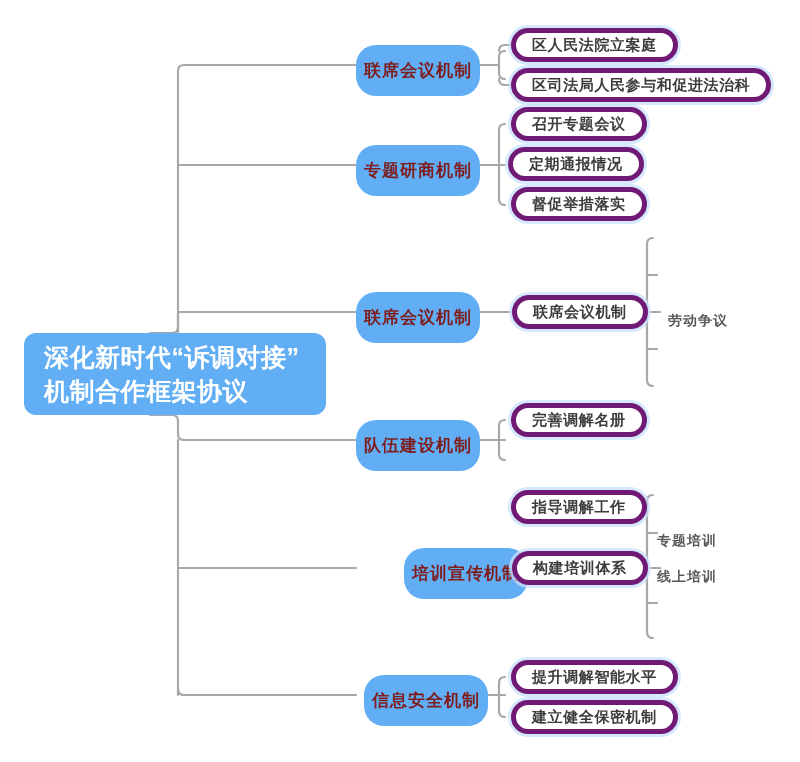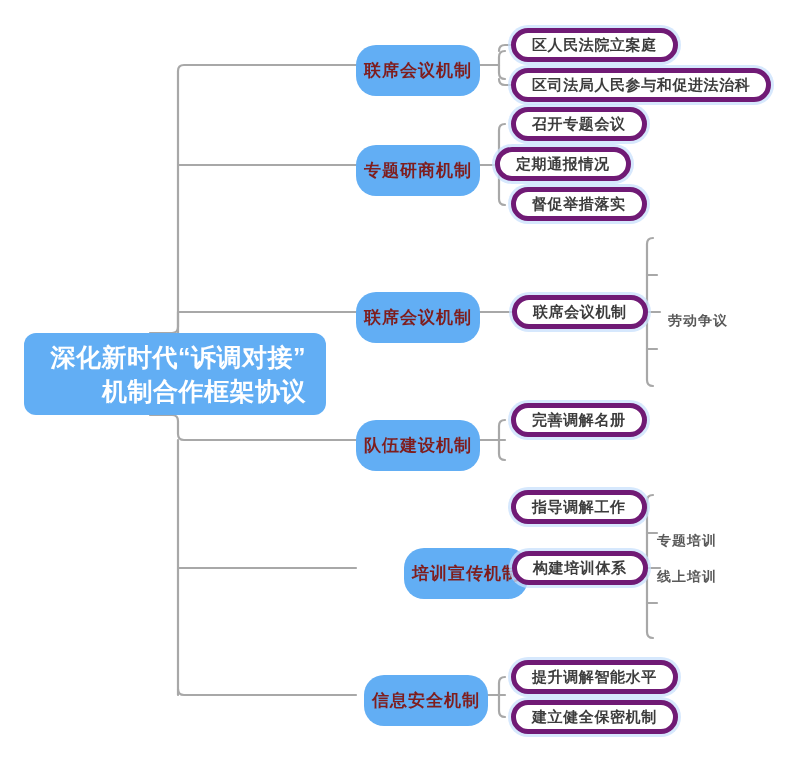--- a/index.html
+++ b/index.html
@@ -27,21 +27,21 @@
     position:absolute;
     left:24px;
     top:333px;
     width:302px;
     height:82px;
     background:#62aef4;
     border-radius:12px;
     box-sizing:border-box;
     display:flex;
     flex-direction:column;
-    align-items:flex-end;
+    align-items:flex-start;
     justify-content:center;
     padding:0 20px;
     color:#ffffff;
     font-weight:bold;
     font-size:25px;
     line-height:34px;
     letter-spacing:0.5px;
     z-index:5;
   }
   .root-node .l1,.root-node .l2{display:block;white-space:nowrap;}
@@ -184,21 +184,21 @@
   <div class="leaf-node" style="left:511px; top:28px;">
     <span>区人民法院立案庭</span>
   </div>
   <div class="leaf-node" style="left:511px; top:68px;">
     <span>区司法局人民参与和促进法治科</span>
   </div>
 
   <div class="leaf-node" style="left:511px; top:107px;justify-content:center;">
     <span>召开专题会议</span>
   </div>
-  <div class="leaf-node" style="left:495px; top:147px;">
+  <div class="leaf-node" style="left:508px; top:147px;">
     <span>定期通报情况</span>
   </div>
   <div class="leaf-node" style="left:511px; top:187px;">
     <span>督促举措落实</span>
   </div>
 
   <div class="leaf-node" style="left:512px; top:295px;">
     <span>联席会议机制</span>
   </div>
 

